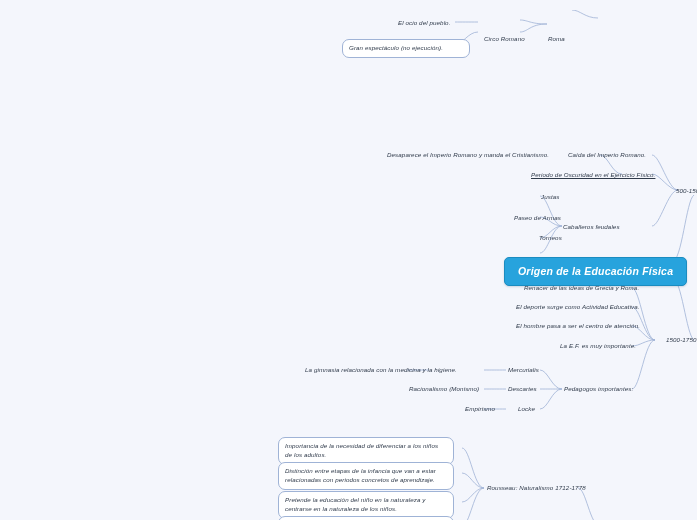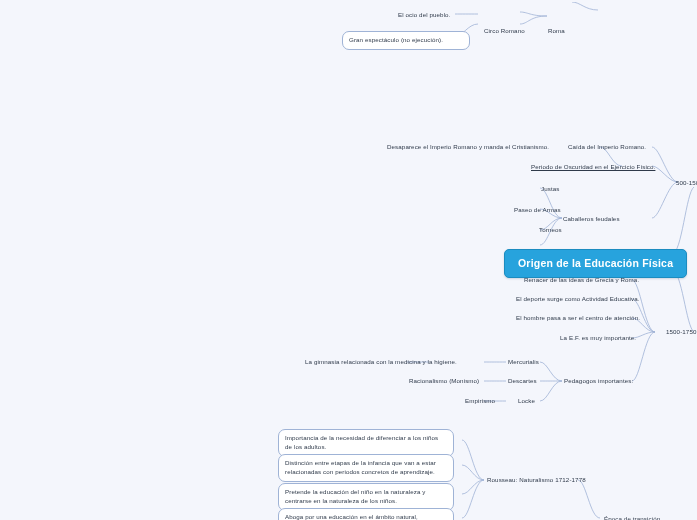--- a/index.html
+++ b/index.html
@@ -9,23 +9,24 @@
   body {
     width: 697px;
     height: 520px;
     background: #f4f6fc;
     font-family: "Liberation Sans", sans-serif;
     overflow: hidden;
     position: relative;
   }
   #canvas {
     position: absolute;
-    left: 0; top: 2px;
+    left: 0; top: 10px;
     width: 697px;
     height: 461px;
+    font-style: italic;
   }
   svg.links {
     position: absolute;
     left: 0; top: 0;
     width: 697px;
     height: 520px;
     pointer-events: none;
   }
   .node {
     position: absolute;

